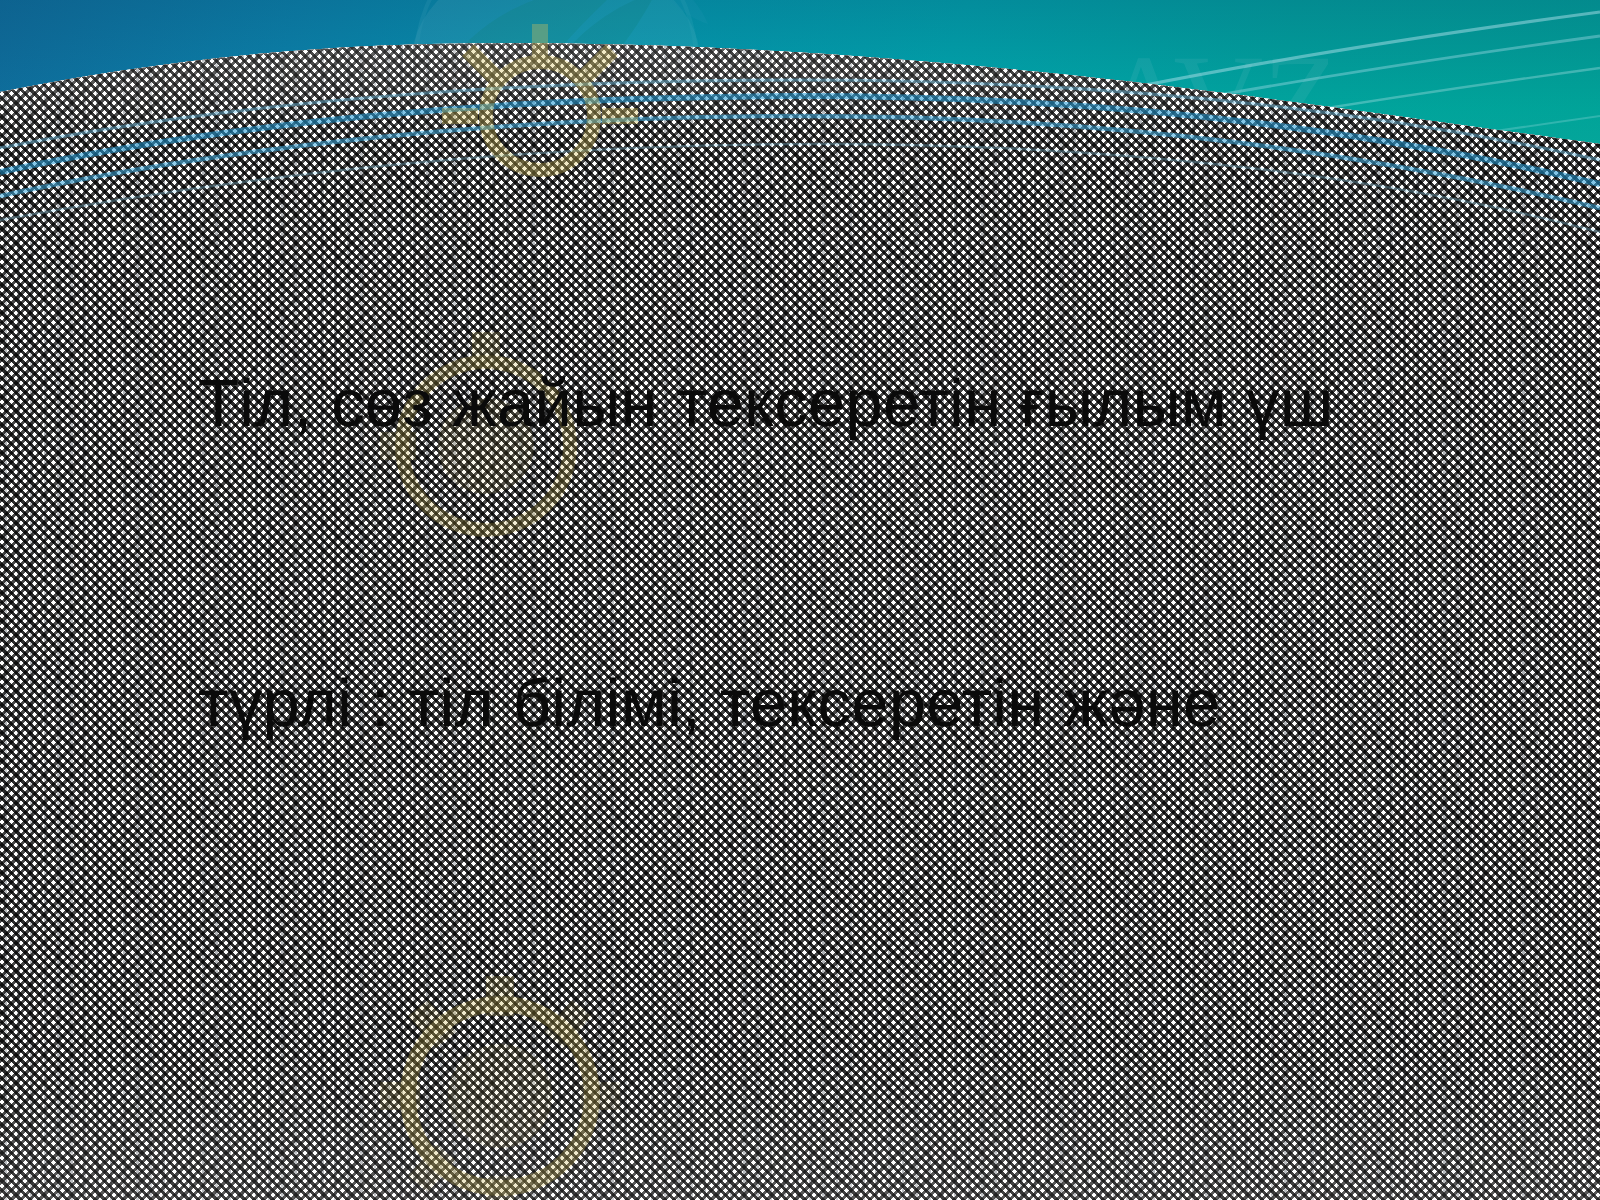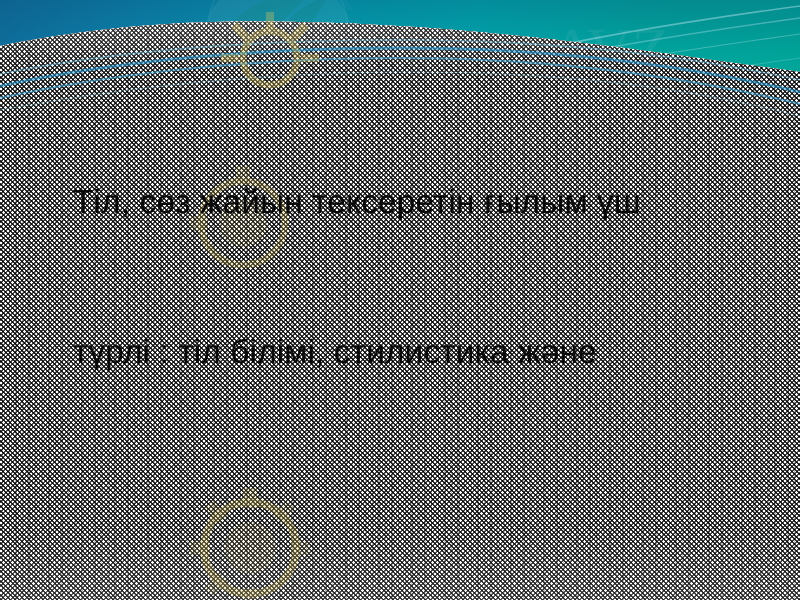--- a/index.html
+++ b/index.html
@@ -171,20 +171,21 @@
     font-family: "Liberation Sans", sans-serif;
     font-size: 33.5px;
     line-height: 50px;
     letter-spacing: 0.1px;
     white-space: pre;
     text-rendering: geometricPrecision;
   }
   .body-text .line {
     display: block;
     height: 50px;
+    padding-left: 26px;
   }
 </style>
 </head>
 <body>
 
 <div id="slide">
 
   <div class="header-band"></div>
 
   <svg class="header-swooshes" viewBox="0 0 800 120" preserveAspectRatio="none">
@@ -246,19 +247,19 @@
       <path d="M116,30 L106,22 L92,38 L102,46 Z" fill="#c9b24a" fill-opacity="0.35"></path>
       <path d="M10,63 L10,77 L30,77 L30,63 Z" fill="#c9b24a" fill-opacity="0.45"></path>
       <path d="M130,63 L130,77 L110,77 L110,63 Z" fill="#c9b24a" fill-opacity="0.30"></path>
       <path d="M24,110 L34,118 L48,102 L38,94 Z" fill="#c9b24a" fill-opacity="0.35"></path>
       <path d="M63,110 L77,110 L77,130 L63,130 Z" fill="#c9b24a" fill-opacity="0.30"></path>
     </g>
   </svg>
 
   <div class="body-text">
     <span class="line">Тіл, сөз жайын тексеретін ғылым үш</span>
-    <span class="line">түрлі : тіл білімі, стилистика және</span>
+    <span class="line">түрлі : тіл білімі, тексеретін және</span>
     
     
     
   </div>
 
 </div>
 
 </body></html>

